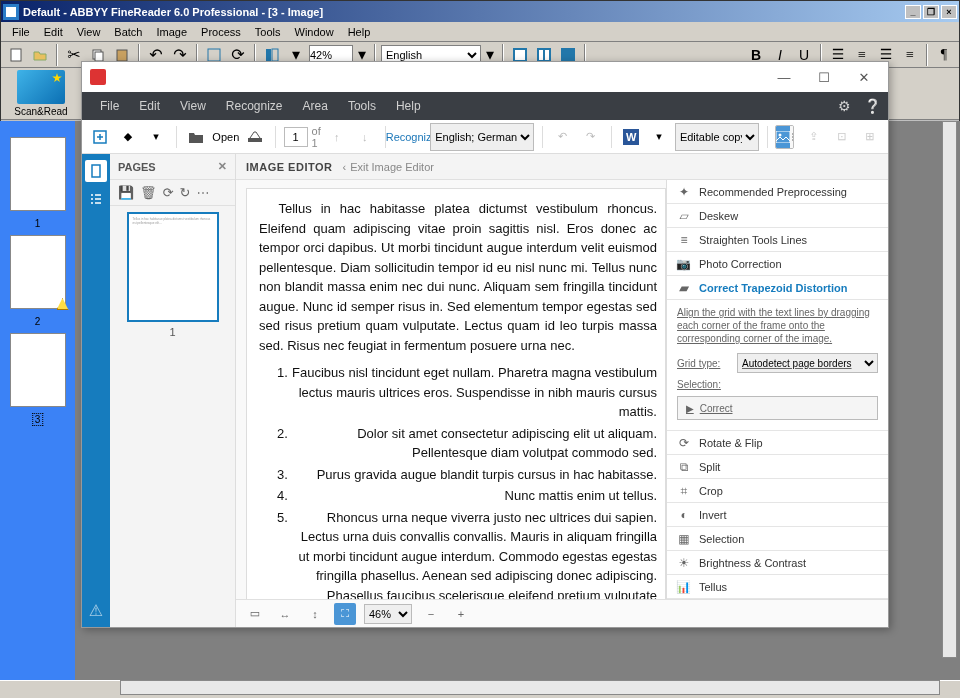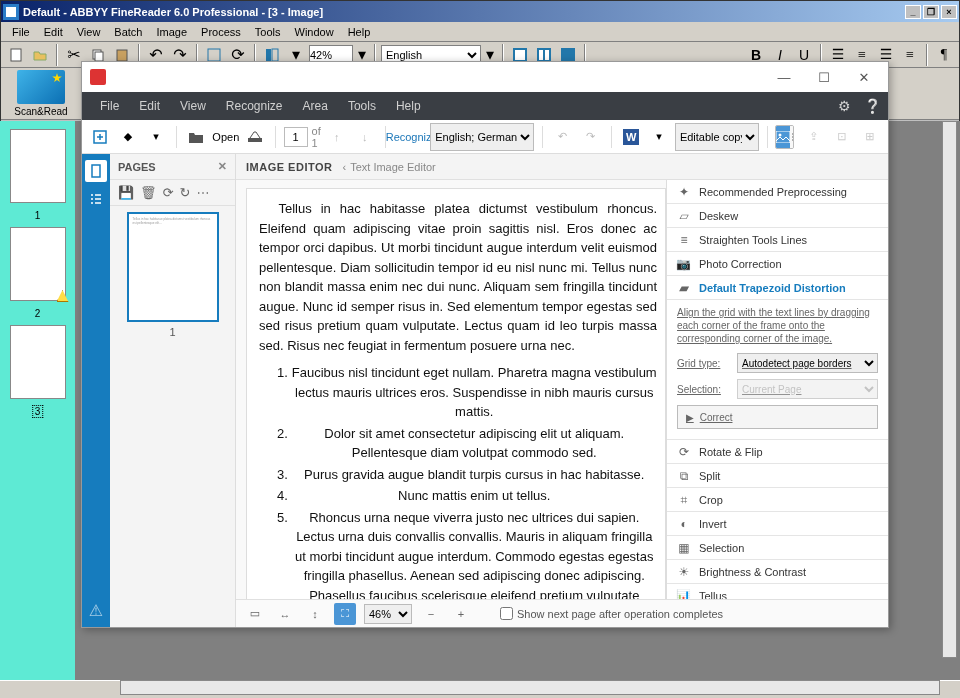--- a/index.html
+++ b/index.html
@@ -18,21 +18,21 @@
 .outer-toolbar .sep { width: 2px; height: 22px; border-left: 1px solid #808080; border-right: 1px solid #fff; margin: 0 3px; }
 .outer-toolbar select, .outer-toolbar .zoom-input { height: 20px; font-size: 11px; border: 1px solid #808080; background: #fff; }
 .outer-toolbar .lang-sel { width: 100px; }
 .outer-toolbar .fmt { width: 22px; height: 22px; display:flex; align-items:center; justify-content:center; font-family: "Times New Roman", serif; font-size: 14px; cursor: pointer; }
 .outer-toolbar2 { height: 52px; background: #d4d0c8; border-bottom: 1px solid #808080; display: flex; align-items: center; padding: 2px 4px; }
 .scanread { width: 72px; text-align: center; font-size: 10px; cursor: pointer; }
 .scanread .scanread-icon { width: 48px; height: 34px; margin: 0 auto 2px; background: linear-gradient(135deg,#3fb3e8,#0b6fb3); border-radius: 2px; position: relative; }
 .scanread .scanread-icon::after { content:""; position:absolute; right:3px; top:3px; width:10px; height:10px; background: gold; clip-path: polygon(50% 0,61% 35%,98% 35%,68% 57%,79% 91%,50% 70%,21% 91%,32% 57%,2% 35%,39% 35%); }
 
 .outer-body { position: absolute; top: 121px; left: 0; right: 0; bottom: 18px; background: #808080; display: flex; }
-.outer-thumbs { width: 76px; background: #5eead4; border-right: 1px solid #808080; padding: 4px 0; overflow: hidden; }
+.outer-thumbs { width: 76px; background: #3b82f6; border-right: 1px solid #808080; padding: 12px 0; overflow: hidden; }
 .thumb { width: 56px; height: 74px; background: #fff; border: 1px solid #888; margin: 4px auto 2px; position: relative; display:flex; align-items:center; justify-content:center; font-size:8px; color:#ccc; }
 .thumb-label { text-align: center; font-size: 10px; border: 1px solid transparent; padding: 0 2px; display: inline-block; position: relative; left: 50%; transform: translateX(-50%);}
 .thumb-label.sel { border: 1px dotted #000; }
 .thumb .warn { position:absolute; right:-4px; bottom:-2px; width:12px; height:12px; background:#ffdd44; border:1px solid #aa7700; clip-path: polygon(50% 0,100% 100%,0 100%); }
 .outer-canvas { flex: 1; background: #808080; position: relative; }
 .outer-statusbar { position:absolute; bottom:0; left:0; right:0; height:18px; background:#d4d0c8; border-top:1px solid #fff; }
 .hscroll { position:absolute; bottom:3px; left:120px; right:20px; height:15px; background:#e8e8e8; border:1px solid #888; }
 .vscroll-outer { position:absolute; top:121px; right:3px; width:15px; bottom:40px; background:#e8e8e8; border:1px solid #888; }
 
 
@@ -74,21 +74,21 @@
 
 .editor-area { flex: 1; display: flex; flex-direction: column; min-width: 0; }
 .editor-head { height: 26px; display: flex; align-items: center; gap: 10px; padding: 0 10px; background: #f4f4f4; border-bottom: 1px solid #e0e0e0; font-size: 11px; }
 .editor-head .title { font-weight: 700; color: #444; letter-spacing: 0.5px; }
 .editor-head .exit { color: #888; cursor: pointer; display:flex; align-items:center; gap:4px; }
 .editor-main { flex: 1; display: flex; min-height: 0; }
 .doc-pane { flex: 1; background: #f9f9f9; overflow: hidden; position: relative; padding: 8px 0 0 10px; }
 .doc-page { background: #fff; border: 1px solid #ddd; width: 420px; height: 420px; padding: 10px 8px 10px 12px; font-family: "Times New Roman", serif; font-size: 13px; line-height: 1.5; color: #111; text-align: justify; overflow: hidden; }
 .doc-page p { margin-bottom: 8px; text-indent: 1.5em; }
 .doc-page ol { margin: 0 0 0 2.5em; }
-.doc-page ol li { margin-bottom: 2px; text-align: center; }
+.doc-page ol li { margin-bottom: 2px; text-align: right; }
 
 .tools-panel { width: 222px; background: #fff; border-left: 1px solid #ddd; overflow-y: auto; font-size: 11px; }
 .tool-item { display: flex; align-items: center; gap: 8px; height: 24px; padding: 0 10px; border-bottom: 1px solid #e5e5e5; cursor: pointer; color: #333; }
 .tool-item .ti-icon { width: 14px; height: 14px; display:flex; align-items:center; justify-content:center; color:#666; font-size:12px; }
 .tool-item.expanded { font-weight: 600; color: #167cbe; }
 .tool-expand { padding: 6px 10px 10px 10px; border-bottom: 1px solid #e5e5e5; font-size: 10px; color: #666; text-decoration: underline; }
 .tool-expand .hint { margin-bottom: 8px; line-height: 1.3; }
 .tool-expand .row { display: flex; align-items: center; margin-bottom: 6px; gap: 6px; }
 .tool-expand label { width: 54px; }
 .tool-expand select { flex: 1; height: 20px; font-size: 10px; border: 1px solid #bbb; }
@@ -363,21 +363,21 @@
         <div class="inner-thumb">Tellus in hac habitasse platea dictumst vestibulum rhoncus est pellentesque elit...</div>
         <div class="inner-thumb-label">1</div>
       </div>
     </div>
 
     <div class="editor-area">
       <div class="editor-head">
         <span class="title">IMAGE EDITOR</span>
         <span class="exit">
           <span>‹</span>
-          <span>Text Image Editor</span>
+          <span>Exit Image Editor</span>
         </span>
       </div>
       <div class="editor-main">
         <div class="doc-pane">
           <div class="doc-page">
             <p>Tellus in hac habitasse platea dictumst vestibulum rhoncus. Eleifend quam adipiscing vitae proin sagittis nisl. Eros donec ac tempor orci dapibus. Ut morbi tincidunt augue interdum velit euismod pellentesque. Diam sollicitudin tempor id eu nisl nunc mi. Tellus nunc non blandit massa enim nec dui nunc. Aliquam sem fringilla tincidunt augue. Nunc id semper risus in. Sed elementum tempor egestas sed sed risus pretium quam vulputate. Lectus quam id leo turpis massa sed. Risus nec feugiat in fermentum posuere urna nec.</p>
             <ol>
               <li>Faucibus nisl tincidunt eget nullam. Pharetra magna vestibulum lectus mauris ultrices eros. Suspendisse in nibh mauris cursus mattis.</li>
               <li>Dolor sit amet consectetur adipiscing elit ut aliquam. Pellentesque diam volutpat commodo sed.</li>
               <li>Purus gravida augue blandit turpis cursus in hac habitasse.</li>
@@ -398,31 +398,30 @@
           <div class="tool-item">
               <span class="ti-icon">≡</span>
               <span>Straighten Tools Lines</span>
             </div>
           <div class="tool-item">
               <span class="ti-icon">📷</span>
               <span>Photo Correction</span>
             </div>
           <div class="tool-item expanded">
               <span class="ti-icon">▰</span>
-              <span>Default Trapezoid Distortion</span>
+              <span>Correct Trapezoid Distortion</span>
             </div>
           <div class="tool-expand">
             <div class="hint">Align the grid with the text lines by dragging each corner of the frame onto the corresponding corner of the image.</div>
             <div class="row">
               <label>Grid type:</label>
               <select><option>Autodetect page borders</option></select>
             </div>
             <div class="row">
               <label>Selection:</label>
-              <select disabled="" style="color:#aaa"><option>Current Page</option></select>
             </div>
             <div class="correct-btn">
               <span>▶</span>
               <span>Correct</span>
             </div>
           </div>
           <div class="tool-item">
               <span class="ti-icon">⟳</span>
               <span>Rotate &amp; Flip</span>
             </div>
@@ -454,20 +453,16 @@
         </div>
       </div>
       <div class="editor-footer">
         <span class="fbtn">▭</span>
         <span class="fbtn">↔</span>
         <span class="fbtn">↕</span>
         <span class="fbtn active">⛶</span>
         <select><option>46%</option></select>
         <span class="fbtn">−</span>
         <span class="fbtn">+</span>
-        <label class="chk">
-          <input type="checkbox" style="">
-          <span>Show next page after operation completes</span>
-        </label>
       </div>
     </div>
   </div>
 </div>
 
 </body></html>

